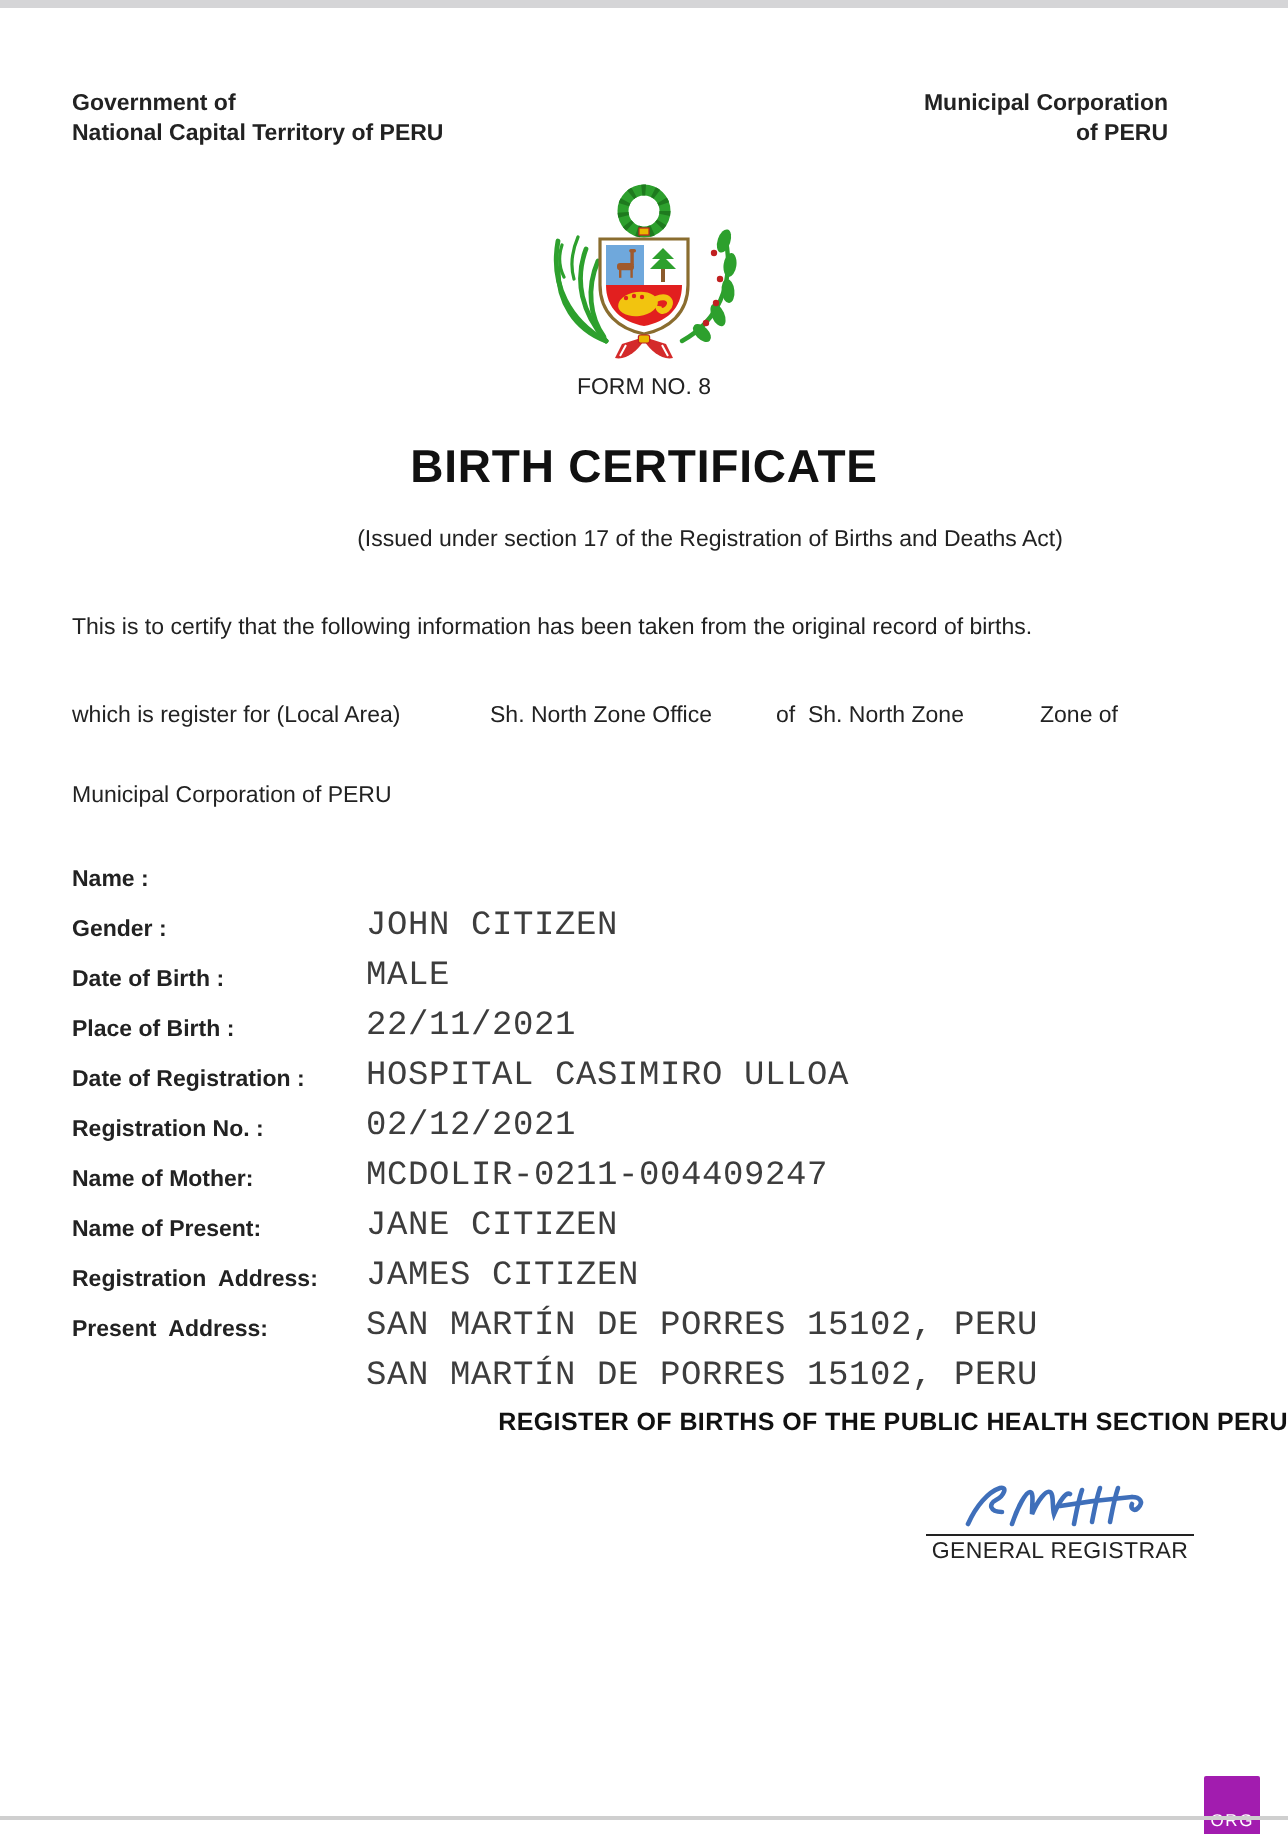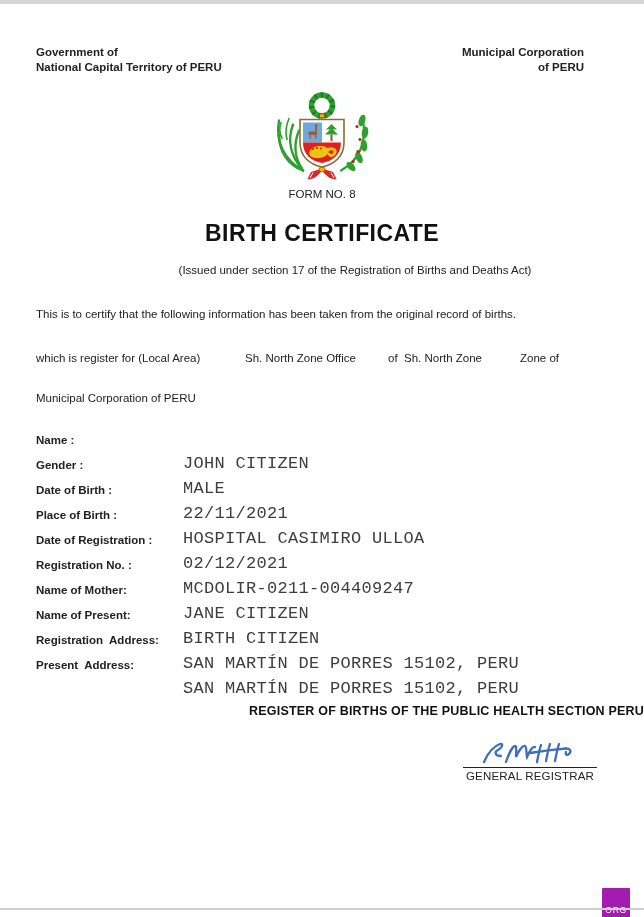--- a/index.html
+++ b/index.html
@@ -224,21 +224,21 @@
       <span class="field-value">MCDOLIR-0211-004409247</span>
     </div>
 
     <div class="field-row">
       <span class="field-label">Name of Mother:</span>
       <span class="field-value">JANE CITIZEN</span>
     </div>
 
     <div class="field-row">
       <span class="field-label">Name of Present:</span>
-      <span class="field-value">BIRTH CITIZEN</span>
+      <span class="field-value">JAMES CITIZEN</span>
     </div>
 
     <div class="field-row">
       <span class="field-label">Registration  Address:</span>
       <span class="field-value">SAN MARTÍN DE PORRES 15102, PERU</span>
     </div>
 
     <div class="field-row">
       <span class="field-label">Present  Address:</span>
       <span class="field-value">SAN MARTÍN DE PORRES 15102, PERU</span>

